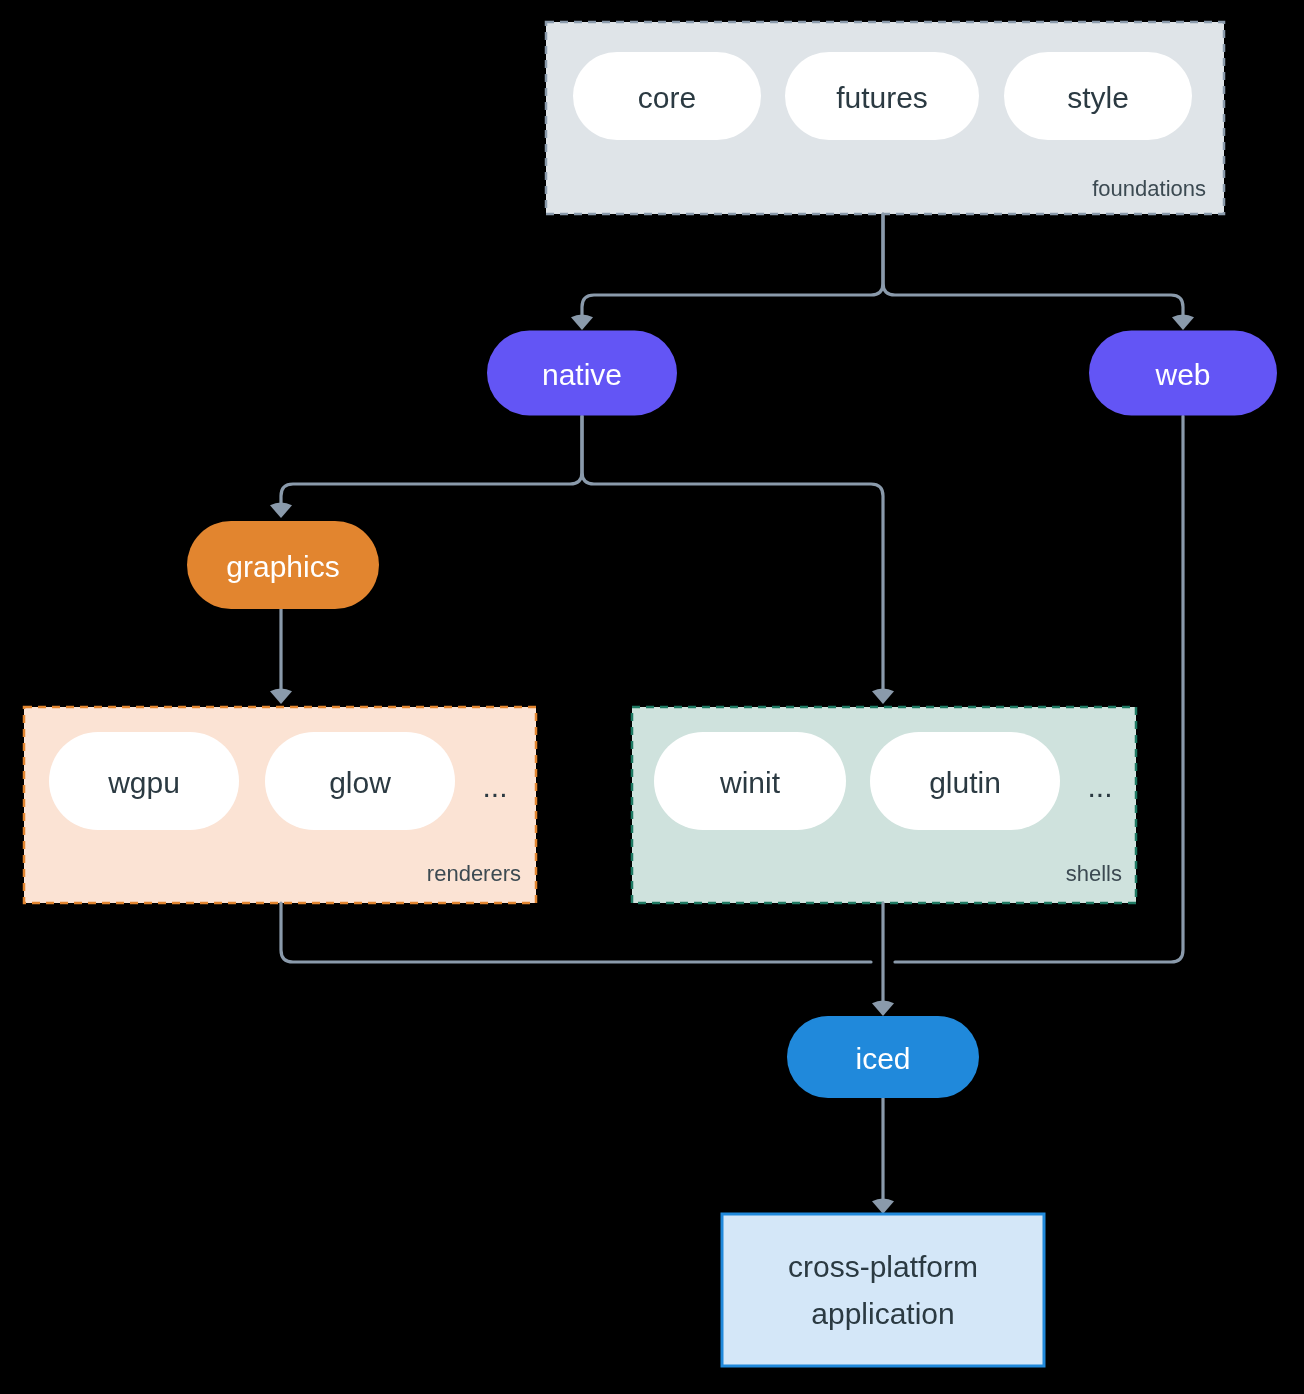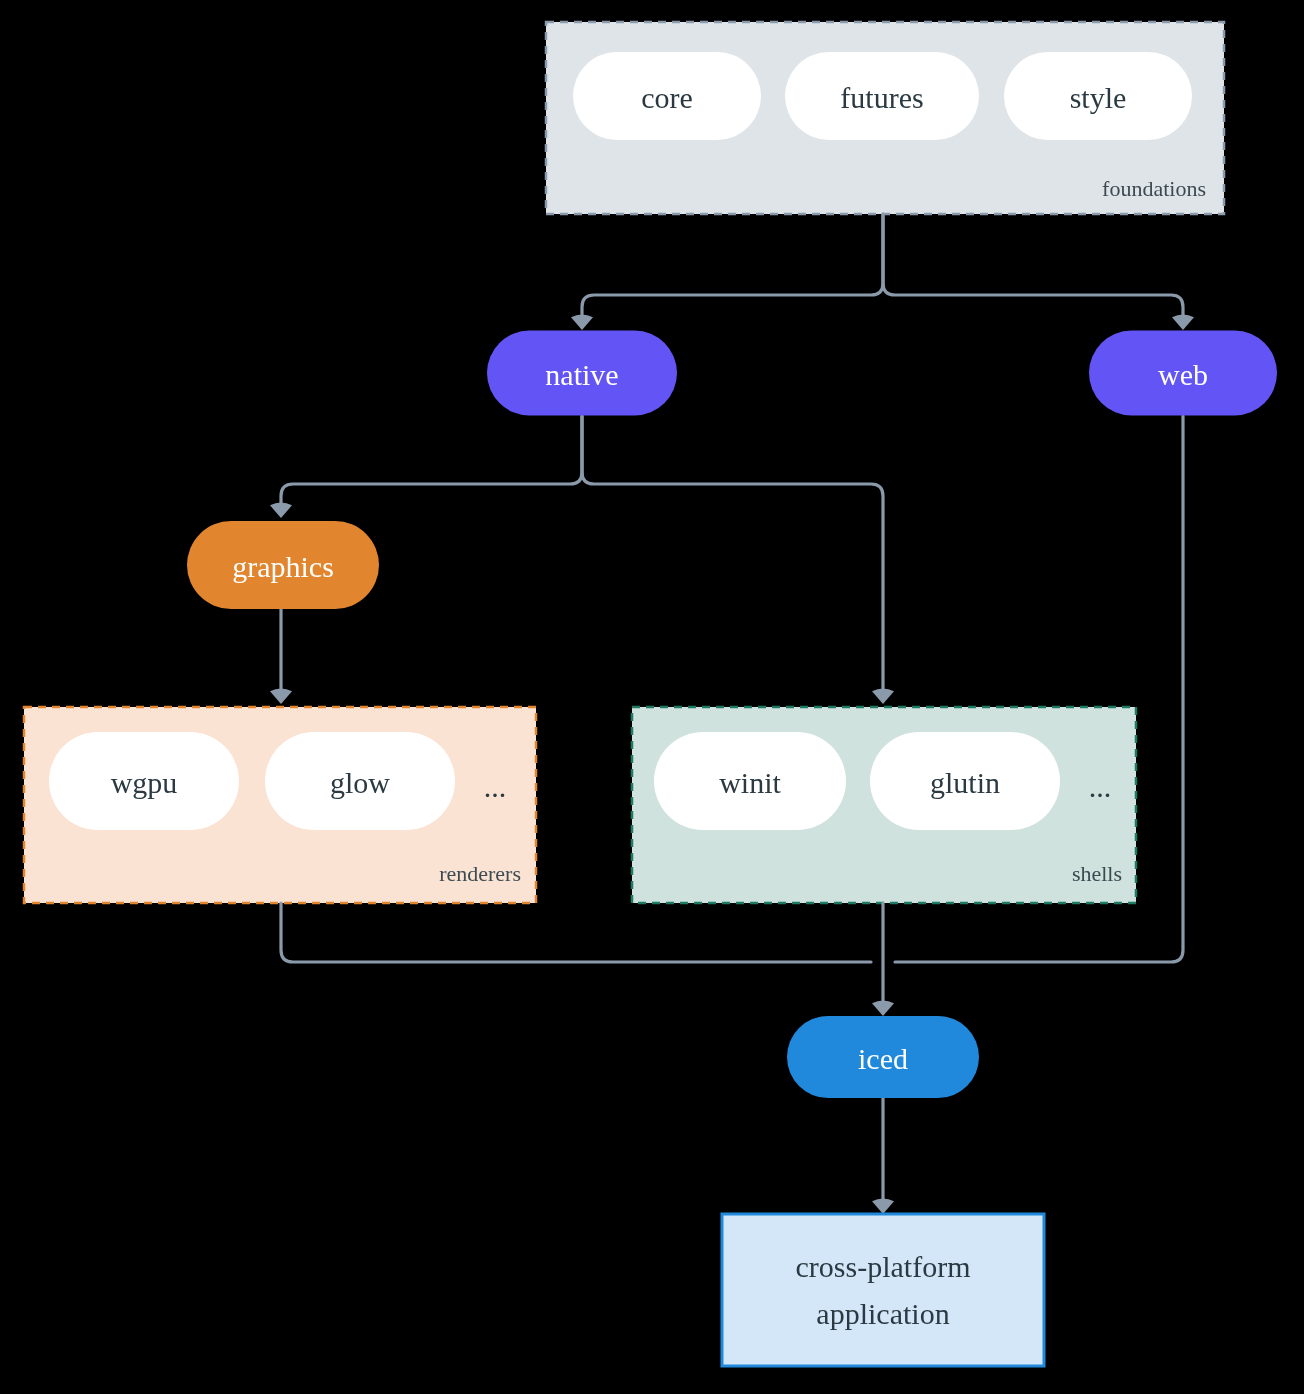--- a/index.html
+++ b/index.html
@@ -6,21 +6,21 @@
     margin: 0;
     padding: 0;
     background: #000000;
   }
   #diagram-root {
     position: relative;
     width: 1304px;
     height: 1394px;
     background: #000000;
     overflow: hidden;
-    font-family: Liberation Serif, serif;
+    font-family: Liberation Sans, sans-serif;
   }
   svg.canvas {
     position: absolute;
     top: 0;
     left: 0;
     width: 1304px;
     height: 1394px;
     display: block;
   }
   .grp-label {

